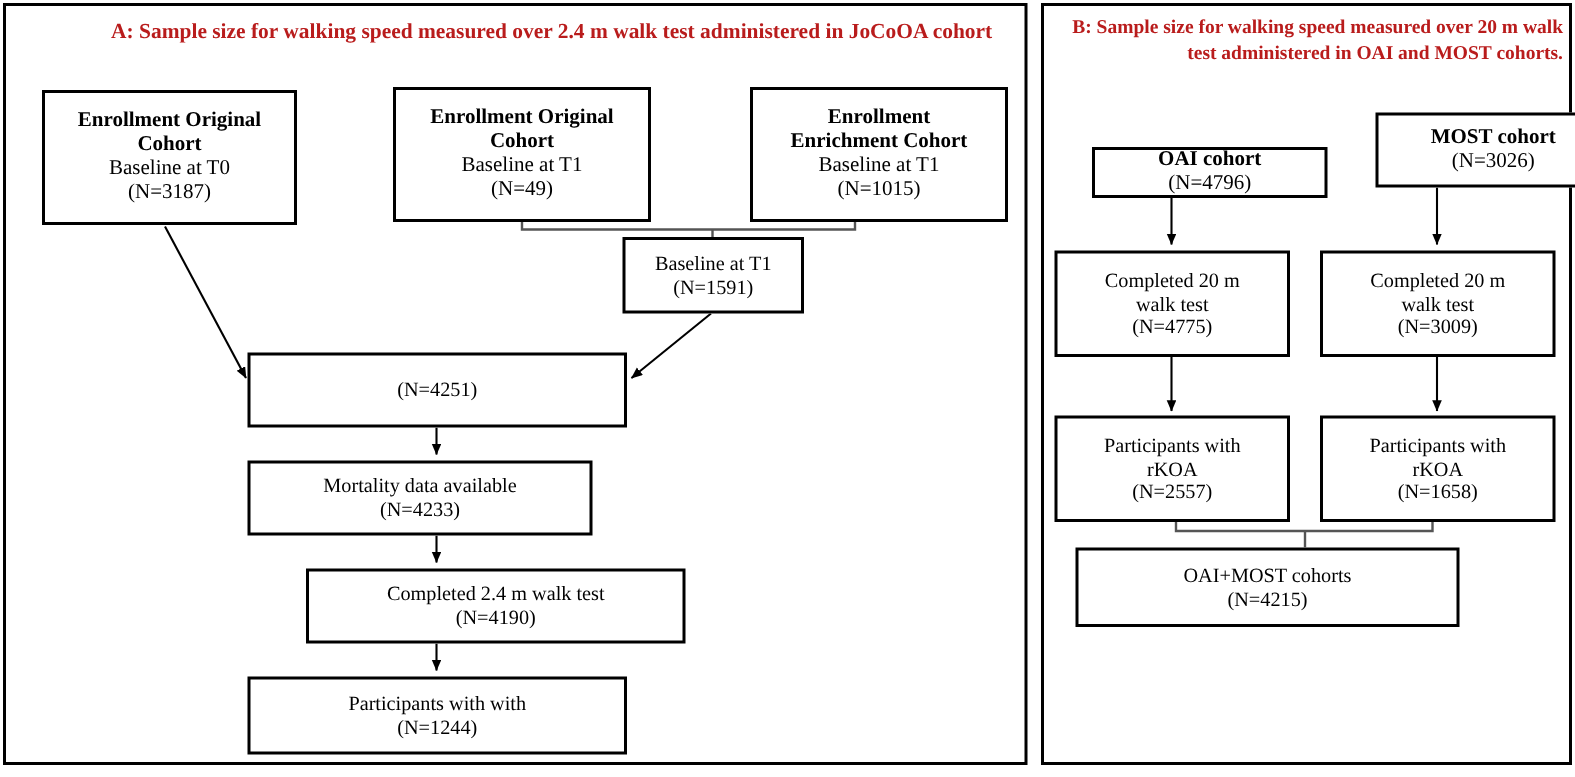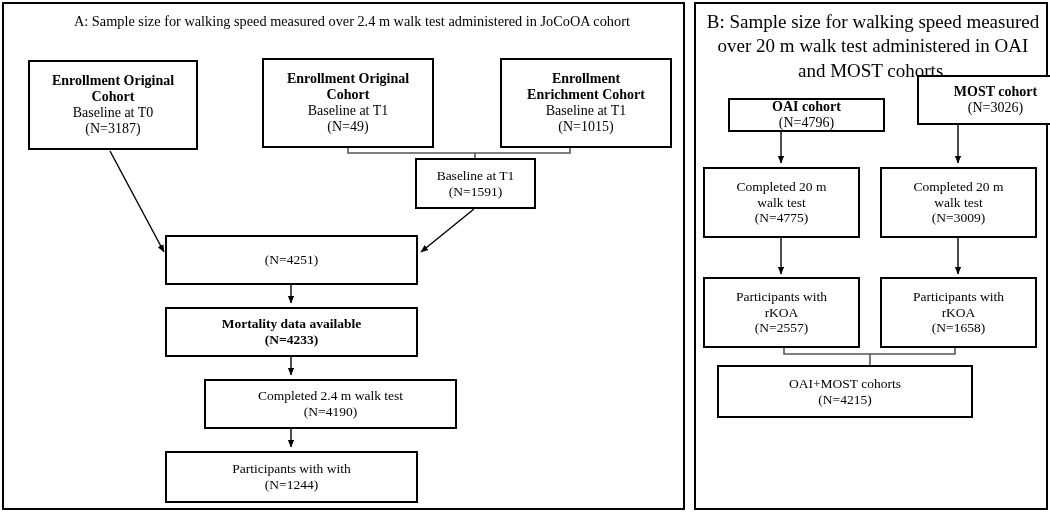--- a/index.html
+++ b/index.html
@@ -19,34 +19,34 @@
     position: absolute;
     border: 2px solid #000;
     box-sizing: border-box;
     background: #fff;
   }
   #panel-a { left: 2px;   top: 2px; width: 683px; height: 508px; }
   #panel-b { left: 694px; top: 2px; width: 354px; height: 508px; }
 
   .panel-title {
     position: absolute;
-    font-weight: normal;
-    color: #000000;
+    font-weight: bold;
+    color: #b91c1c;
     line-height: 1.28;
   }
   #title-a {
     left: 10px; top: 8px; width: 660px;
     font-size: 14.3px;
     text-align: left;
     text-indent: 60px;
   }
   #title-b {
     left: 8px; top: 6px; width: 338px;
-    font-size: 19px;
-    text-align: center;
+    font-size: 13px;
+    text-align: right;
   }
 
   .node {
     position: absolute;
     border: 2px solid #000;
     box-sizing: border-box;
     background: #fff;
     display: flex;
     flex-direction: column;
     align-items: center;
@@ -121,21 +121,21 @@
 
   <div class="node fs135" style="left:415px; top:158px; width:121px; height:51px;">
     <span class="ln">Baseline at T1</span>
     <span class="ln">(N=1591)</span>
   </div>
 
   <div class="node fs135" style="left:165px; top:235px; width:253px; height:50px;">
     <span class="ln">(N=4251)</span>
   </div>
 
-  <div class="node fs135" style="left:165px; top:307px; width:253px; height:50px;font-weight:bold;">
+  <div class="node fs135" style="left:165px; top:307px; width:230px; height:50px;">
     <span class="ln">Mortality data available</span>
     <span class="ln">(N=4233)</span>
   </div>
 
   <div class="node fs135" style="left:165px; top:379px; width:253px; height:50px;margin-left:39px;">
     <span class="ln">Completed 2.4 m walk test</span>
     <span class="ln">(N=4190)</span>
   </div>
 
   <div class="node fs135" style="left:165px; top:451px; width:253px; height:52px;">

